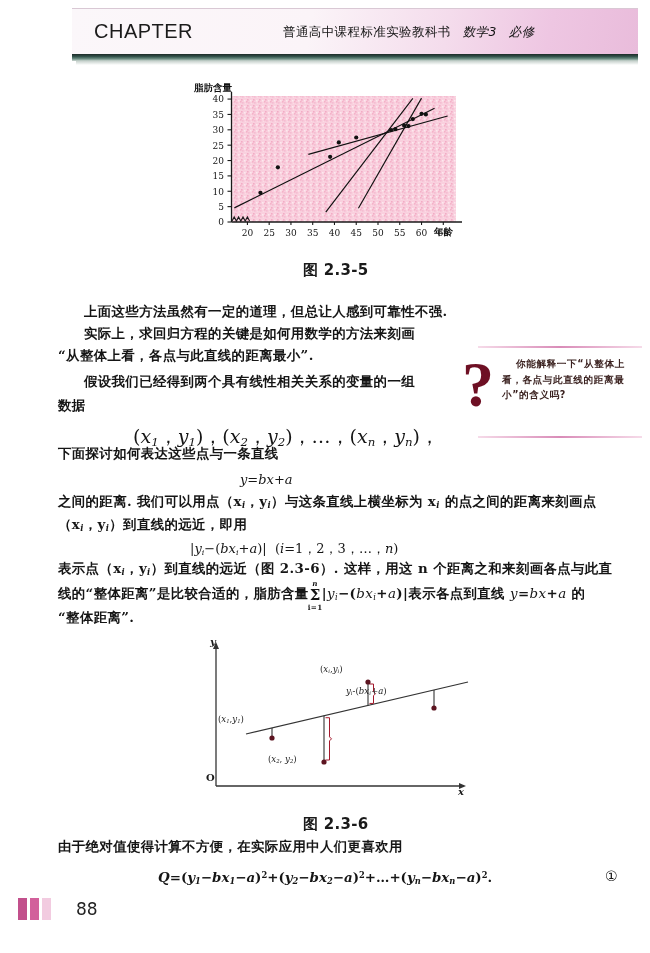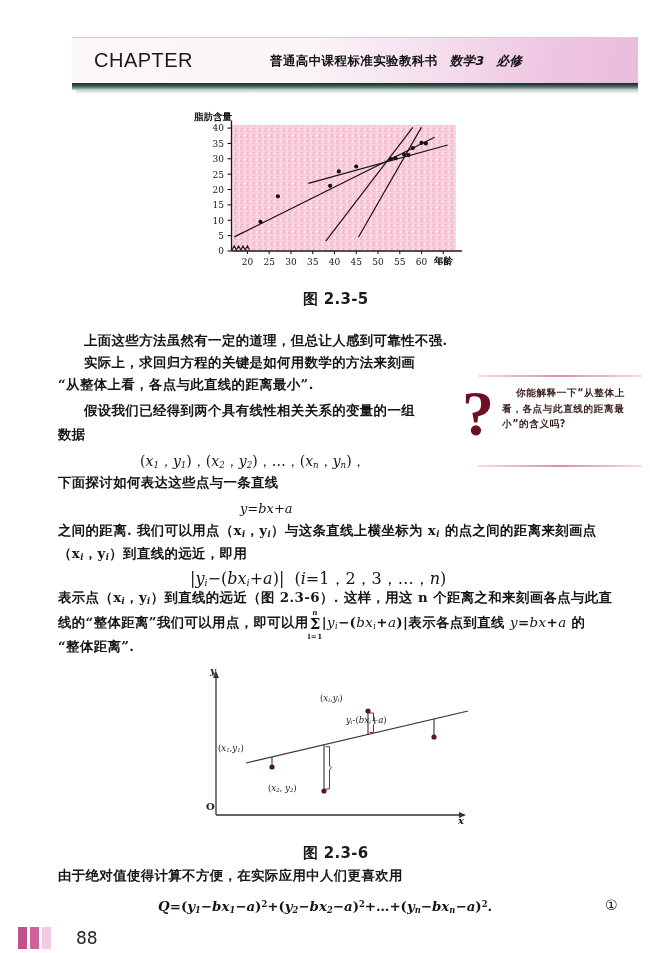--- a/index.html
+++ b/index.html
@@ -4,21 +4,21 @@
 <style>
   html,body{margin:0;padding:0;}
   body{
     width:650px;height:953px;
     background:#ffffff;
     font-family:"DejaVu Serif", serif;
     color:#111;
     position:relative;
     overflow:hidden;
   }
-  .page{position:relative;width:650px;height:902px;margin-top:29px;}
+  .page{position:relative;width:650px;height:902px;}
 
   
   .header{
     position:absolute;left:72px;top:8px;width:566px;height:46px;
     background:linear-gradient(100deg,#fbf7fa 0%,#fbf4f8 42%,#f4dcec 66%,#eec6e2 84%,#e9bcdb 100%);
     border-top:1px solid #d9c8d4;
   }
   .header-shadow{
     position:absolute;left:72px;top:54px;width:566px;height:7px;
     background:linear-gradient(180deg,#1c2a27 0%,#32514a 35%,#6d8f84 70%,#cfd8d3 100%);
@@ -27,23 +27,23 @@
     position:absolute;left:76px;top:61px;width:562px;height:4px;
     background:linear-gradient(180deg,#b9c6c0 0%,#ffffff 100%);
     opacity:.8;
   }
   .chapter-word{
     position:absolute;left:22px;top:11px;
     font-family:"Liberation Sans", sans-serif;
     font-size:20px;letter-spacing:.5px;color:#1b1b1b;font-weight:400;
   }
   .header-title{
-    position:absolute;left:198px;top:15px;
-    font-family:"DejaVu Sans", sans-serif;
-    font-size:12.5px;font-weight:bold;color:#141414;letter-spacing:.4px;
+    position:absolute;left:211px;top:15px;
+    font-family:"DejaVu Sans", sans-serif;
+    font-size:12.5px;font-weight:normal;color:#141414;letter-spacing:.4px;
   }
   .header-title .sp{display:inline-block;width:12px;}
   .header-title .ital{font-style:italic;}
 
   
   .fig1-wrap{position:absolute;left:186px;top:80px;width:278px;height:172px;}
   .fig1-ylabel{
     position:absolute;left:8px;top:2px;
     font-family:"DejaVu Sans", sans-serif;font-size:9.5px;font-weight:bold;color:#111;
     white-space:nowrap;
@@ -237,48 +237,48 @@
       </svg>
   </div>
   <div class="figcap" id="figcap1">图 2.3-5</div>
 
   <div class="para" style="left:84px;top:305px;">上面这些方法虽然有一定的道理，但总让人感到可靠性不强.</div>
   <div class="para" style="left:84px;top:327px;">实际上，求回归方程的关键是如何用数学的方法来刻画</div>
   <div class="para" style="left:84px;top:375px;">假设我们已经得到两个具有线性相关关系的变量的一组</div>
   <div class="para" style="left:58px;top:349px;">“从整体上看，各点与此直线的距离最小”.</div>
   <div class="para" style="left:58px;top:399px;">数据</div>
 
-  <div class="mathline" style="left:140px;top:424px;font-size:14px;">
+  <div class="mathline" style="left:133px;top:424px;font-size:19px;">
     (<i>x</i><sub>1</sub>，<i>y</i><sub>1</sub>)，(<i>x</i><sub>2</sub>，<i>y</i><sub>2</sub>)，…，(<i>x<sub>n</sub></i>，<i>y<sub>n</sub></i>)，
   </div>
 
   <div class="para" style="left:58px;top:447px;">下面探讨如何表达这些点与一条直线</div>
 
   <div class="mathline" style="left:240px;top:472px;font-size:13px;">
     <i>y</i>=<i>bx</i>+<i>a</i>
   </div>
 
   <div class="para" style="left:58px;top:495px;">
     <span>之间的距离. 我们可以用点（x</span><sub>i</sub><span>，y</span><sub>i</sub><span>）与这条直线上横坐标为 x</span><sub>i</sub><span> 的点之间的距离来刻画点</span>
   </div>
 
   <div class="para" style="left:58px;top:518px;">
     <span>（x</span><sub>i</sub><span>，y</span><sub>i</sub><span>）到直线的远近，即用</span>
   </div>
 
-  <div class="mathline" style="left:190px;top:540px;font-size:16px;">
+  <div class="mathline" style="left:190px;top:540px;font-size:13px;">
     |<i>y<sub>i</sub></i>−(<i>bx<sub>i</sub></i>+<i>a</i>)|&nbsp;&nbsp;(<i>i</i>=1，2，3，…，<i>n</i>)
   </div>
 
   <div class="para" style="left:58px;top:562px;">
     <span>表示点（x</span><sub>i</sub><span>，y</span><sub>i</sub><span>）到直线的远近（图 2.3-6）. 这样，用这 n 个距离之和来刻画各点与此直</span>
   </div>
 
   <div class="para" style="left:58px;top:587px;">
-    <span>线的“整体距离”我们可以用点，即可以用</span><span class="sum"><span class="top">n</span><span class="big">Σ</span><span class="bot">i=1</span></span><span>|<i>y<sub>i</sub></i>−(<i>bx<sub>i</sub></i>+<i>a</i>)|表示各点到直线 <i>y</i>=<i>bx</i>+<i>a</i> 的</span>
+    <span>线的“整体距离”是比较合适的，脂肪含量</span><span class="sum"><span class="top">n</span><span class="big">Σ</span><span class="bot">i=1</span></span><span>|<i>y<sub>i</sub></i>−(<i>bx<sub>i</sub></i>+<i>a</i>)|表示各点到直线 <i>y</i>=<i>bx</i>+<i>a</i> 的</span>
   </div>
 
   <div class="para" style="left:58px;top:611px;">“整体距离”.</div>
 
   <div class="qbox">
     <div class="qbox-topline"></div>
     <div class="qmark">?</div>
     <div class="qtext">你能解释一下“从整体上看，各点与此直线的距离最小”的含义吗?</div>
     <div class="qbox-botline"></div>
   </div>

